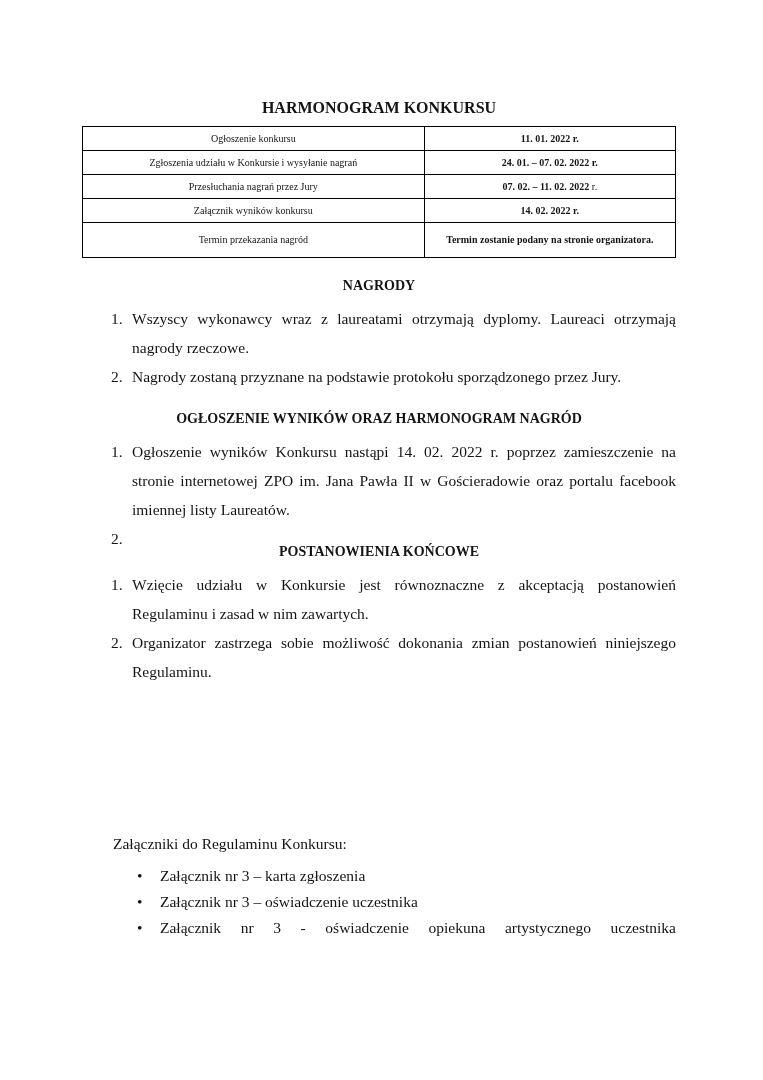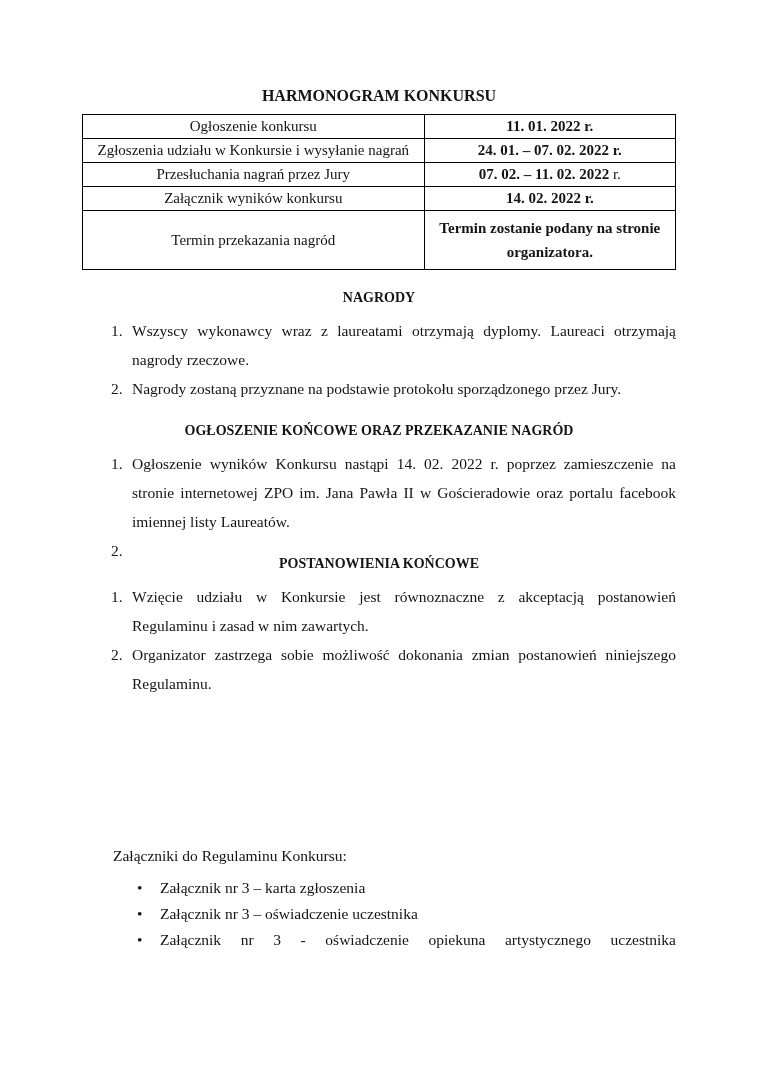--- a/index.html
+++ b/index.html
@@ -9,25 +9,25 @@
     background: #ffffff;
     color: #141414;
     font-family: "Liberation Serif", "DejaVu Serif", serif;
     padding: 86px 87px 0 82px;
     overflow: hidden;
     position: relative;
   }
   .doc-title {
     font-size: 16px; font-weight: bold;
     text-align: center; line-height: 19px;
-    margin: 0 0 9px 0;
+    margin: 12px 0 9px 0;
   }
   table.schedule {
     width: 100%; border-collapse: collapse;
-    font-size: 15px; table-layout: fixed;
+    font-size: 10px; table-layout: fixed;
   }
   table.schedule td {
     border: 1px solid #000;
     text-align: center; vertical-align: middle;
     padding: 2px 5px; line-height: 19px;
   }
   table.schedule td.label-cell { white-space: nowrap; overflow: hidden; }
   table.schedule tr.plain-row td.value-cell { white-space: nowrap; }
   table.schedule .val-b { font-weight: bold; }
   table.schedule .val-r { font-weight: normal; }
@@ -98,21 +98,21 @@
 
   <div>
     <div class="sec-title">NAGRODY</div>
     <ol class="num-list">
       <li><span class="num">1.</span><span>Wszyscy wykonawcy wraz z laureatami otrzymają dyplomy. Laureaci otrzymają nagrody rzeczowe.</span></li>
       <li><span class="num">2.</span><span>Nagrody zostaną przyznane na podstawie protokołu sporządzonego przez Jury.</span></li>
     </ol>
   </div>
 
   <div>
-    <div class="sec-title">OGŁOSZENIE KOŃCOWE ORAZ PRZEKAZANIE NAGRÓD</div>
+    <div class="sec-title">OGŁOSZENIE WYNIKÓW ORAZ HARMONOGRAM NAGRÓD</div>
     <ol class="num-list">
       <li><span class="num">1.</span><span>Ogłoszenie wyników Konkursu nastąpi 14. 02. 2022 r. poprzez zamieszczenie na stronie internetowej ZPO im. Jana Pawła II w Gościeradowie oraz portalu facebook imiennej listy Laureatów.</span></li>
       <li><span class="num">2.</span></li>
     </ol>
   </div>
 
   <div>
     <div class="sec-title gap-before">POSTANOWIENIA KOŃCOWE</div>
     <ol class="num-list">
       <li><span class="num">1.</span><span>Wzięcie udziału w Konkursie jest równoznaczne z akceptacją postanowień Regulaminu i zasad w nim zawartych.</span></li>

